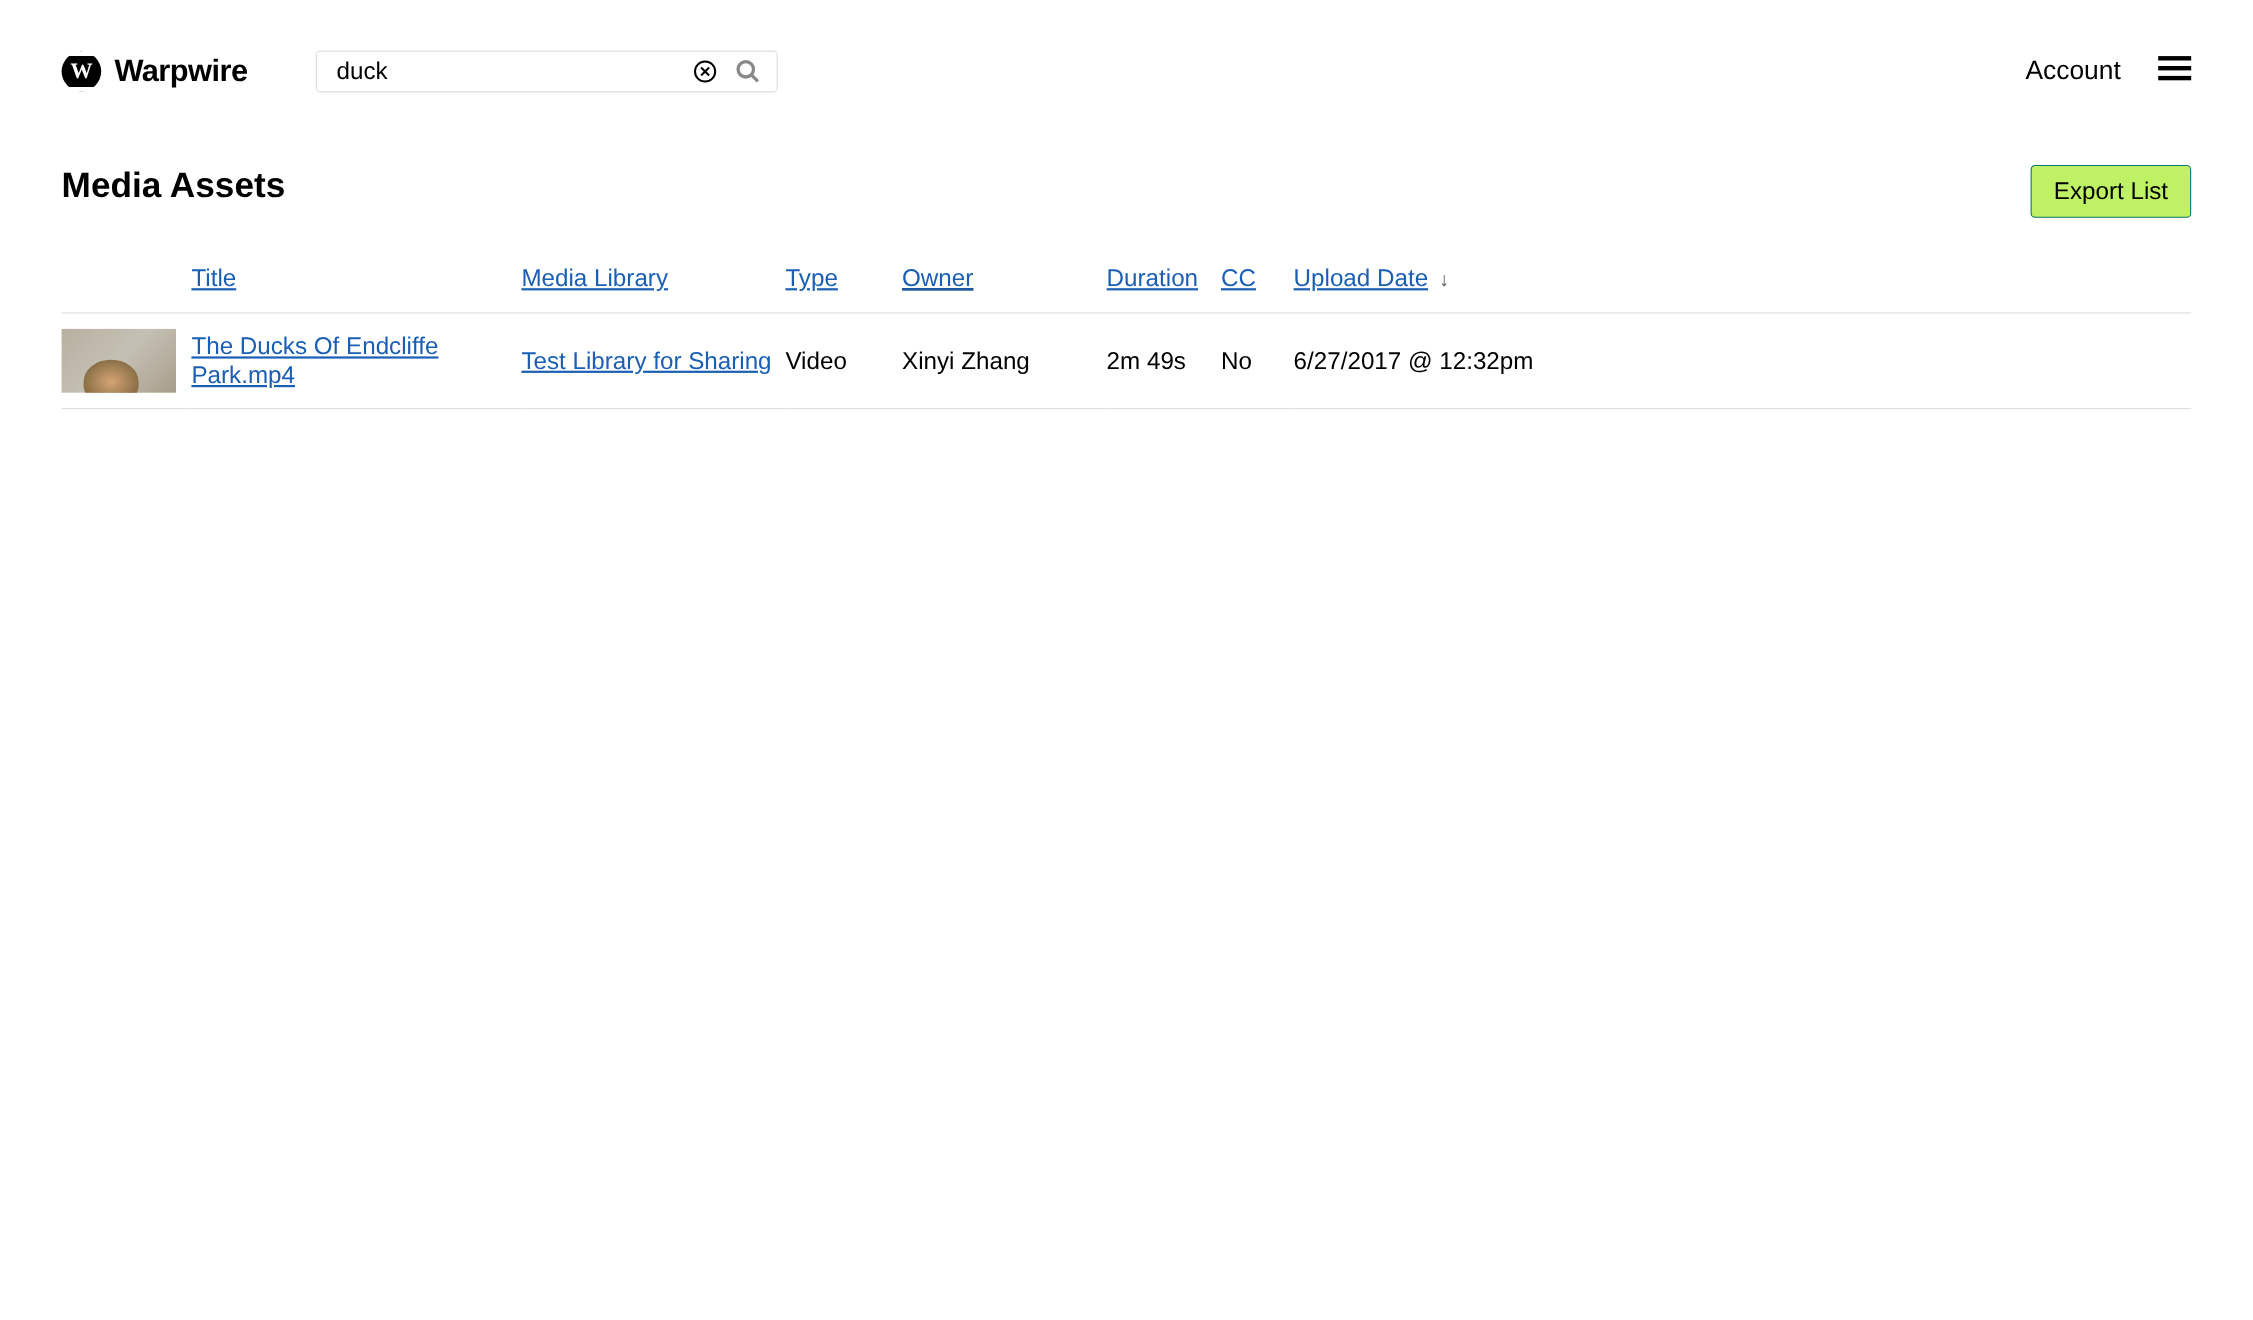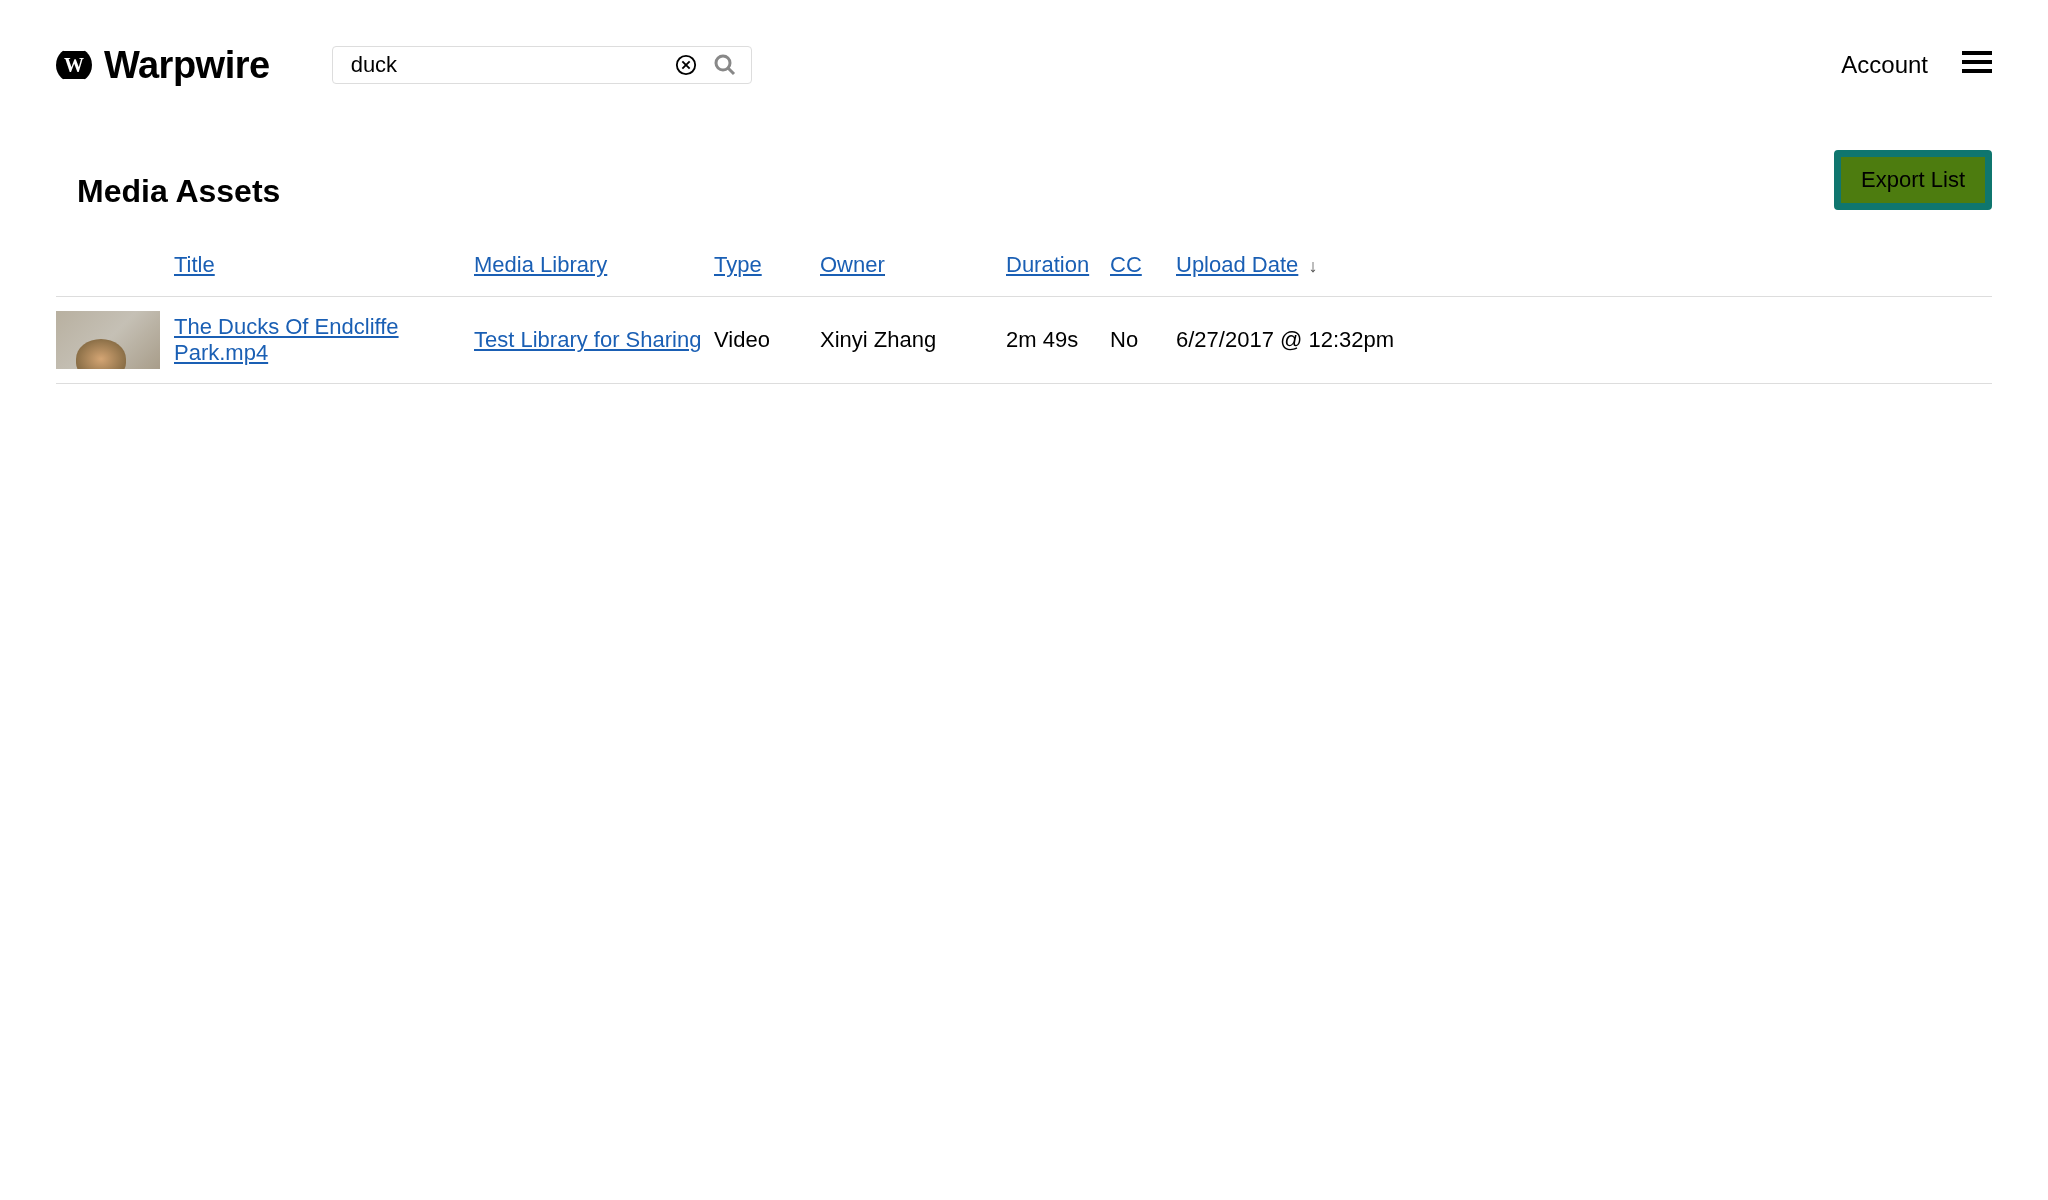--- a/index.html
+++ b/index.html
@@ -52,21 +52,21 @@
     background: #fff;
     border-radius: 2px;
   }
   .logo-w {
     color: #fff;
     font-weight: 700;
     font-size: 20px;
     font-family: Georgia, serif;
   }
   .brand {
-    font-size: 38px;
+    font-size: 28px;
     font-weight: 600;
     letter-spacing: -0.5px;
   }
   .search-box {
     margin-left: 62px;
     width: 420px;
     height: 38px;
     border: 1px solid #ddd;
     border-radius: 4px;
     display: flex;
@@ -111,32 +111,31 @@
     display: block;
     width: 30px;
     height: 4px;
     background: #000;
   }
   .content {
     padding: 50px 56px 0 56px;
   }
   .page-head {
     display: flex;
-    align-items: flex-end;
+    align-items: flex-start;
     justify-content: space-between;
     margin-bottom: 30px;
-    margin-left: 21px;
   }
   .page-title {
     font-size: 32px;
     font-weight: 700;
   }
   .export-btn {
-    background: #4d7c0f;
-    border: 7px solid #0f766e;
+    background: #bef264;
+    border: 1px solid #0f766e;
     border-radius: 4px;
     padding: 10px 20px;
     font-size: 22px;
     cursor: pointer;
   }
   table {
     width: 100%;
     border-collapse: collapse;
     font-size: 22px;
   }

